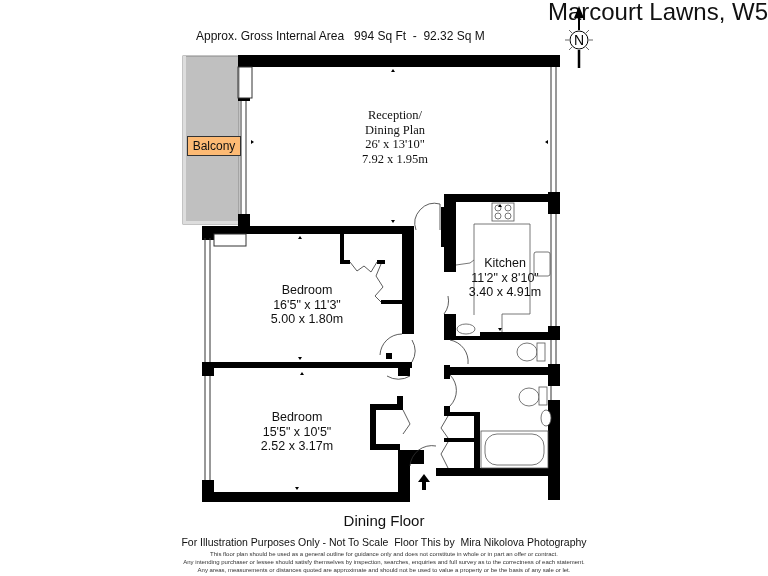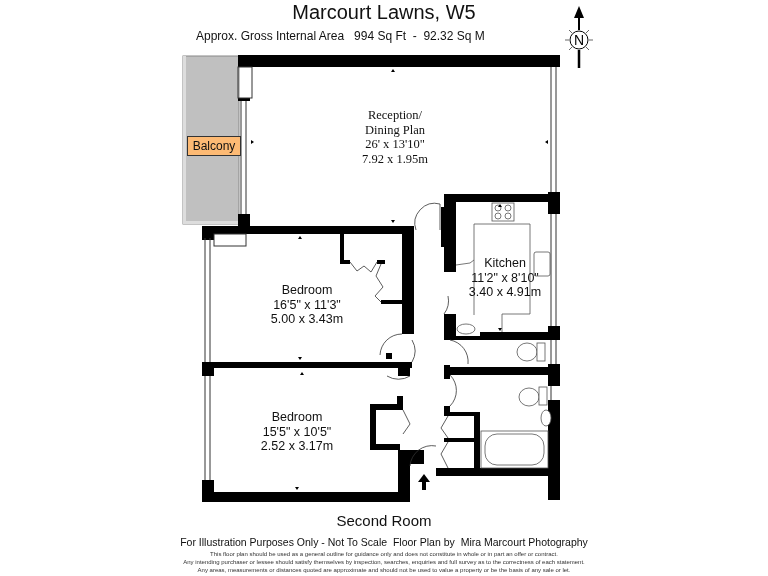--- a/index.html
+++ b/index.html
@@ -1,17 +1,17 @@
 <!DOCTYPE html>
 <html><head>
 <meta charset="utf-8">
 <style>
   html, body { margin:0; padding:0; background:#ffffff; }
   body { width:768px; height:576px; position:relative; overflow:hidden; font-family:"Liberation Sans", sans-serif; color:#111; }
-  .title { position:absolute; left:0; width:768px; top:0; text-align:center; font-size:20px; line-height:24px; }
+  .title { position:absolute; left:0; width:768px; top:0; text-align:right; font-size:24px; line-height:24px; }
   .subtitle { position:absolute; left:196px; top:26px; font-size:12px; line-height:20px; white-space:pre; }
   .compass { position:absolute; left:562px; top:4px; width:34px; height:64px; }
   .plan { position:absolute; left:0; top:0; width:768px; height:576px; }
   .label { position:absolute; text-align:center; font-size:12.5px; line-height:14.5px; white-space:nowrap; }
   .balcony-label { position:absolute; left:187px; top:136px; width:52px; height:18px; background:#fdba74; border:1px solid #333; font-size:12px; line-height:18px; text-align:center; }
   .floor-name { position:absolute; left:0; width:768px; top:512px; text-align:center; font-size:15px; line-height:18px; }
   .credit { position:absolute; left:0; width:768px; top:536px; text-align:center; font-size:10.5px; line-height:13px; white-space:pre; }
   .disclaimer { position:absolute; left:0; width:768px; top:550px; text-align:center; font-size:6px; line-height:8px; color:#333; }
   .disclaimer div { white-space:nowrap; }
 </style>
@@ -189,28 +189,28 @@
 
 <div class="label" style="left:465px; top:256px; width:80px;text-align:center;">
   <div>Kitchen</div>
   <div>11'2" x 8'10"</div>
   <div>3.40 x 4.91m</div>
 </div>
 
 <div class="label" style="left:262px; top:283px; width:90px;">
   <div>Bedroom</div>
   <div>16'5" x 11'3"</div>
-  <div>5.00 x 3.43m</div>
+  <div>5.00 x 1.80m</div>
 </div>
 
 <div class="label" style="left:252px; top:410px; width:90px;">
   <div>Bedroom</div>
   <div>15'5" x 10'5"</div>
   <div>2.52 x 3.17m</div>
 </div>
 
-<div class="floor-name">Second Room</div>
-<div class="credit">For Illustration Purposes Only - Not To Scale  Floor Plan by  Mira Marcourt Photography</div>
+<div class="floor-name">Dining Floor</div>
+<div class="credit">For Illustration Purposes Only - Not To Scale  Floor This by  Mira Nikolova Photography</div>
 <div class="disclaimer">
   <div>This floor plan should be used as a general outline for guidance only and does not constitute in whole or in part an offer or contract.</div>
   <div>Any intending purchaser or lessee should satisfy themselves by inspection, searches, enquiries and full survey as to the correctness of each statement.</div>
   <div>Any areas, measurements or distances quoted are approximate and should not be used to value a property or be the basis of any sale or let.</div>
 </div>
 
 </body></html>

